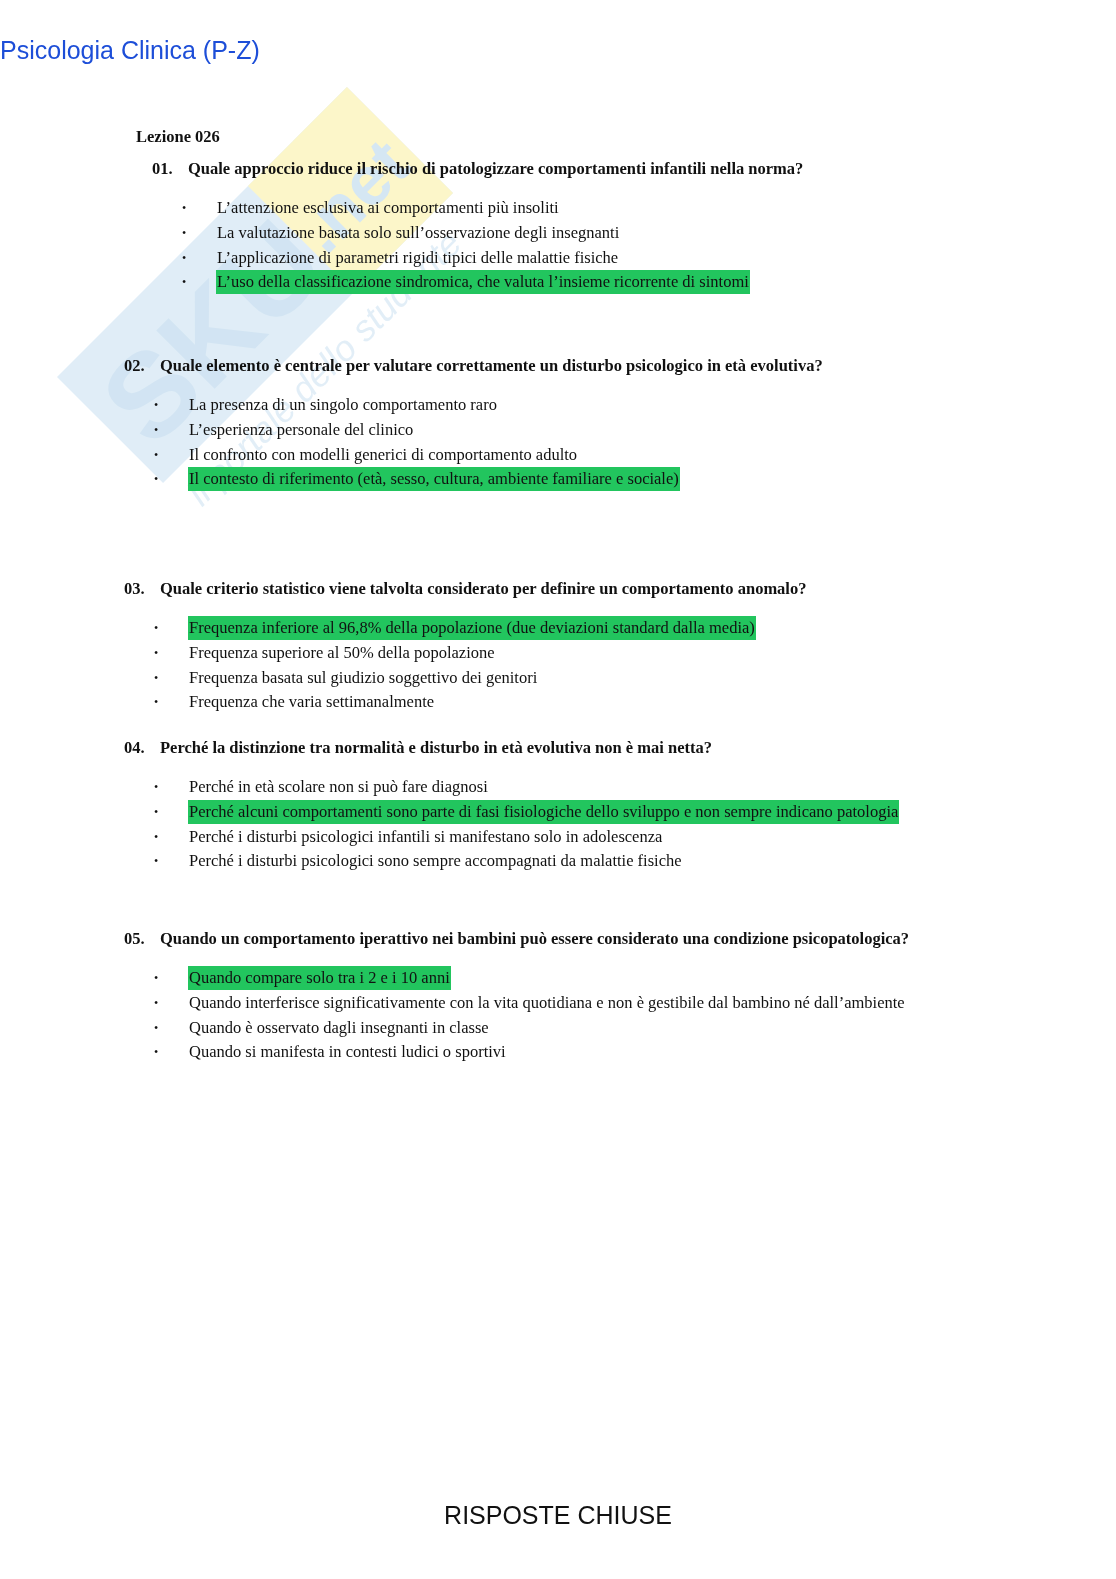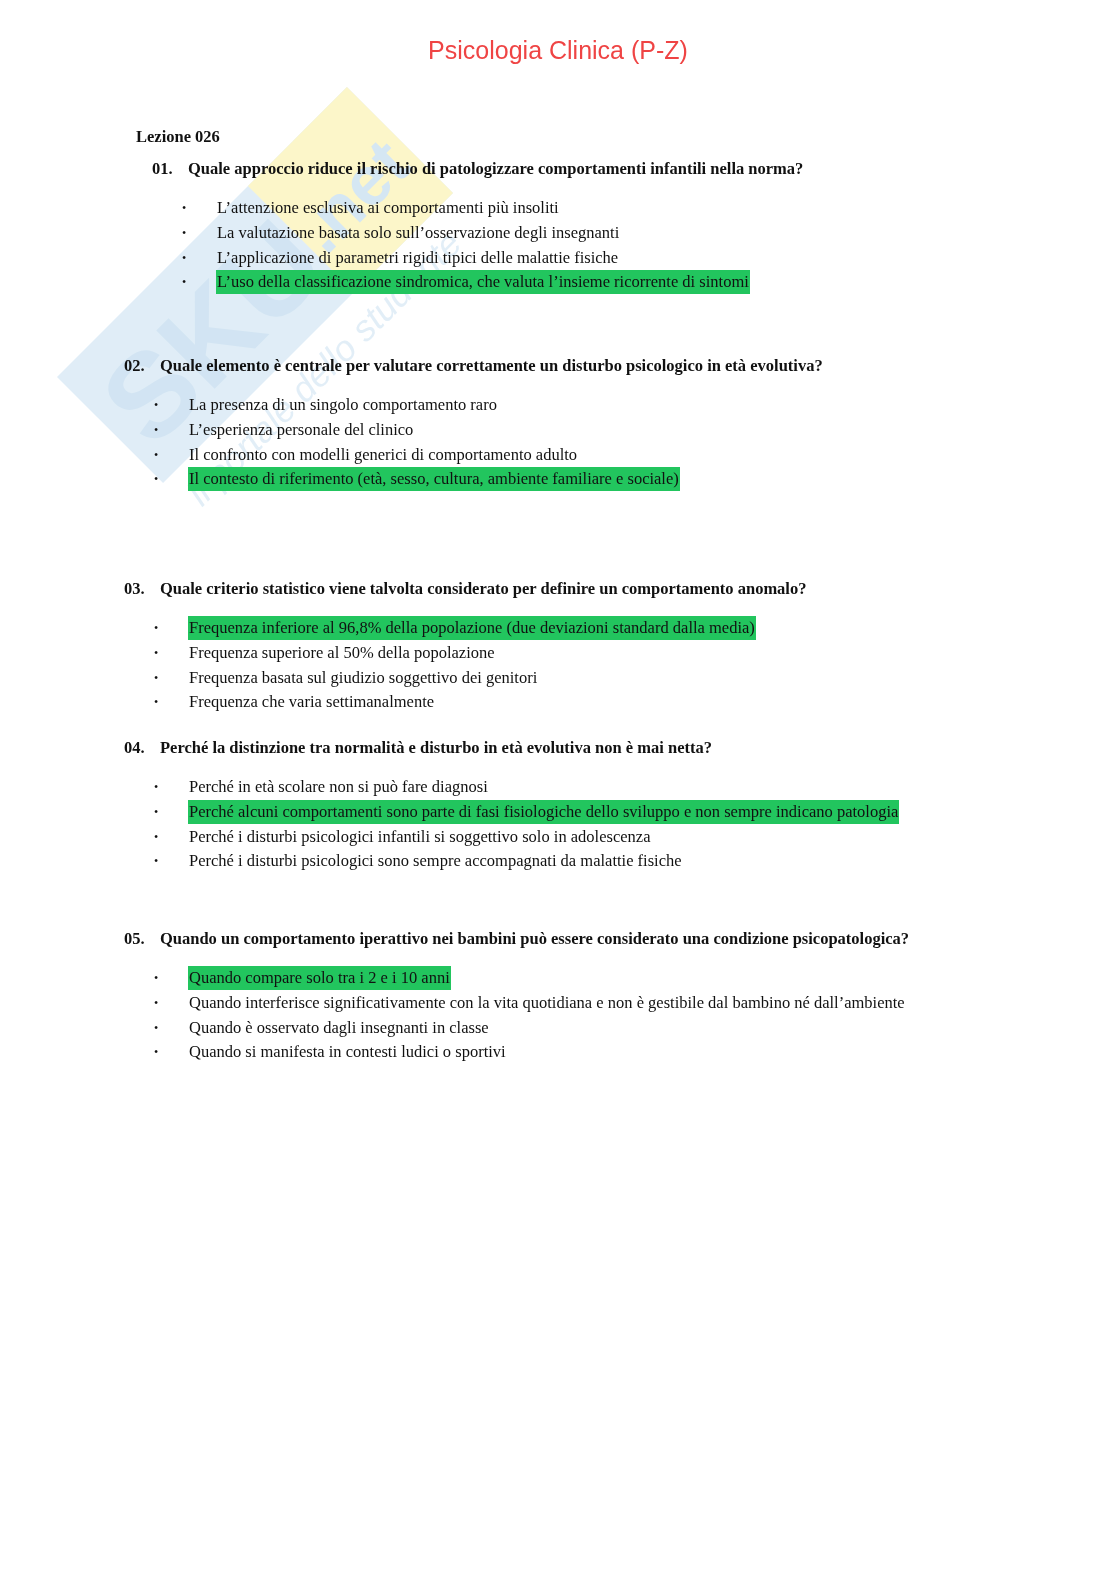--- a/index.html
+++ b/index.html
@@ -3,22 +3,22 @@
 <meta charset="utf-8">
 <style>
   html, body { margin: 0; padding: 0; background: #ffffff; }
   body { width: 1116px; height: 1579px; position: relative; overflow: hidden; }
   .page { position: absolute; left: 0; top: 0; width: 1116px; height: 1579px; background: #fff; }
 
   
   .watermark { position: absolute; left: 20px; top: 40px; width: 470px; height: 490px; pointer-events: none; }
 
   .header-title {
-    position: absolute; left: 0; width: 1116px; top: 36px; text-align: center;
-    font-family: "Liberation Sans", sans-serif; font-size: 25px; color: #ef4444;
+    position: absolute; left: 0; width: 1116px; top: 36px; 
+    font-family: "Liberation Sans", sans-serif; font-size: 25px; color: #1d4ed8;
   }
   .footer-title {
     position: absolute; left: 0; width: 1116px; top: 1501px; text-align: center;
     font-family: "Liberation Sans", sans-serif; font-size: 25px; color: #111;
   }
 
   .content {
     position: absolute; left: 124px; top: 0; width: 900px;
     font-family: "Liberation Serif", serif; color: #111;
   }
@@ -136,21 +136,21 @@
         <li class="answer">
             <span class="bullet">•</span>
             <span class="answer-text">Perché in età scolare non si può fare diagnosi</span>
           </li>
         <li class="answer">
             <span class="bullet">•</span>
             <span class="answer-text correct">Perché alcuni comportamenti sono parte di fasi fisiologiche dello sviluppo e non sempre indicano patologia</span>
           </li>
         <li class="answer">
             <span class="bullet">•</span>
-            <span class="answer-text">Perché i disturbi psicologici infantili si soggettivo solo in adolescenza</span>
+            <span class="answer-text">Perché i disturbi psicologici infantili si manifestano solo in adolescenza</span>
           </li>
         <li class="answer">
             <span class="bullet">•</span>
             <span class="answer-text">Perché i disturbi psicologici sono sempre accompagnati da malattie fisiche</span>
           </li>
       </ul>
     </div>
 
     <div class="question" style="top:928px;">
       <div class="q-title">
@@ -170,13 +170,14 @@
             <span class="answer-text">Quando è osservato dagli insegnanti in classe</span>
           </li>
         <li class="answer">
             <span class="bullet">•</span>
             <span class="answer-text">Quando si manifesta in contesti ludici o sportivi</span>
           </li>
       </ul>
     </div>
   </div>
 
+  <div class="footer-title">RISPOSTE CHIUSE</div>
 </div>
 
 </body></html>

